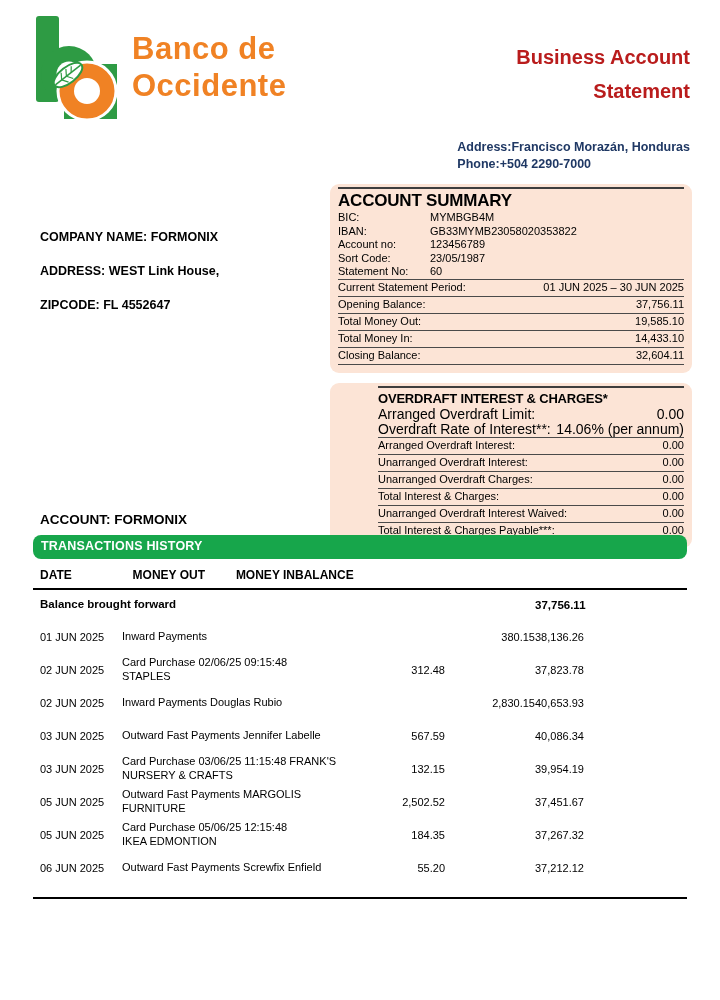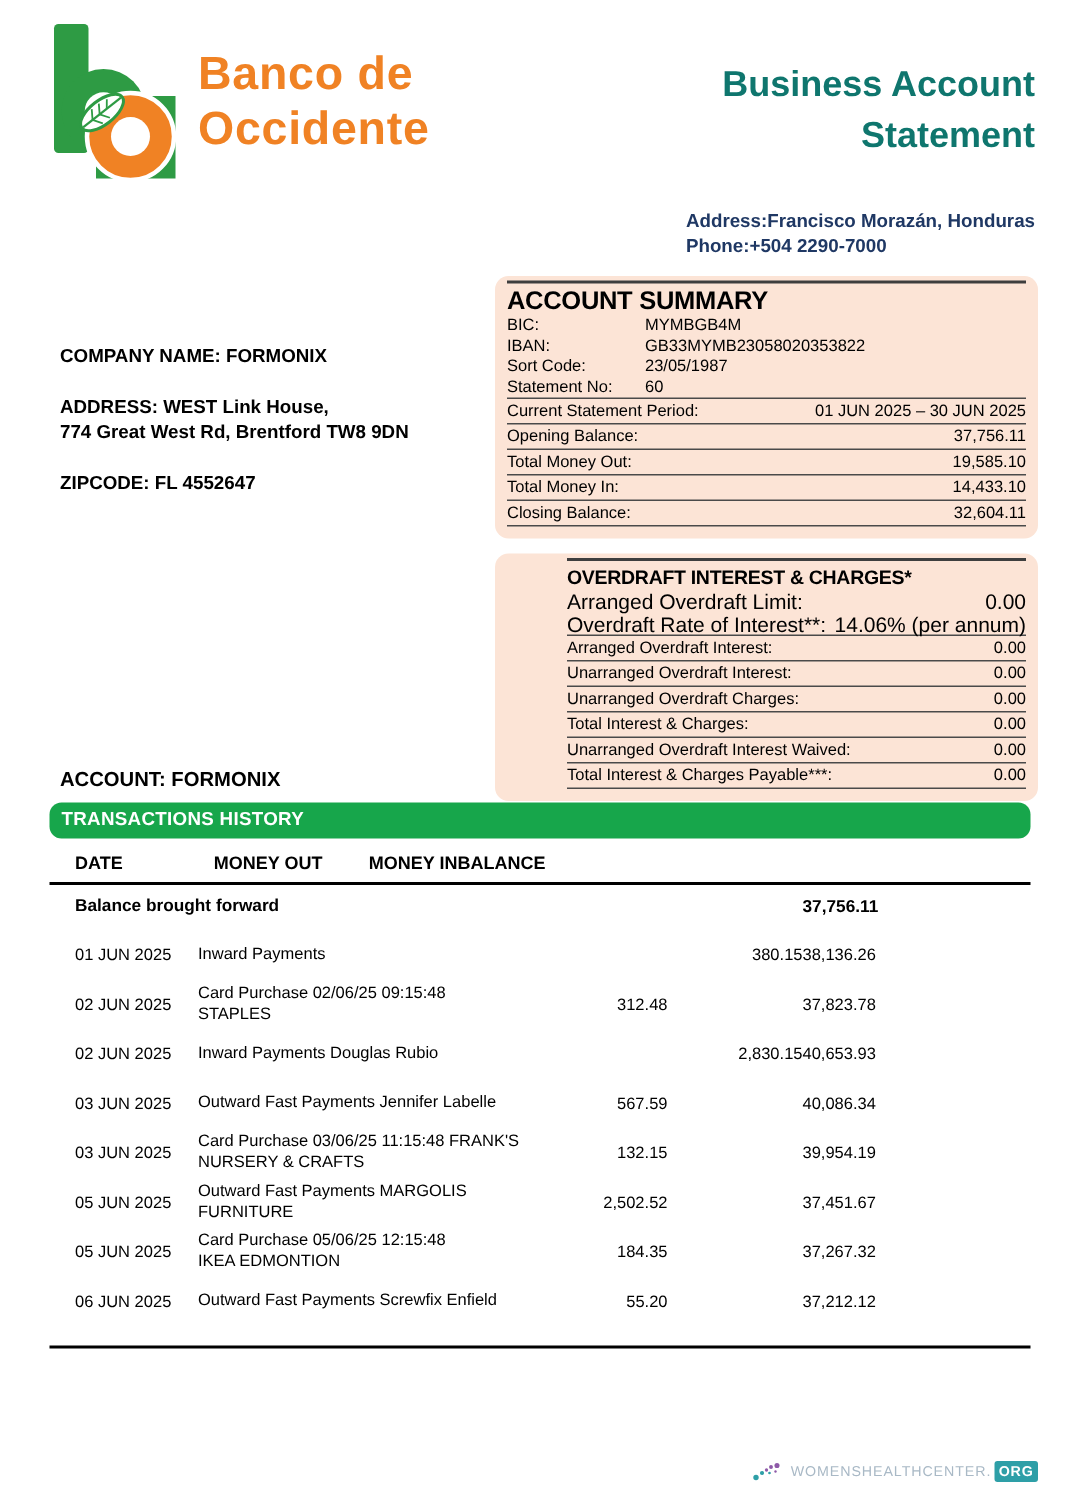--- a/index.html
+++ b/index.html
@@ -11,21 +11,21 @@
   }
   
   .brand { position:absolute; left:30px; top:14px; display:flex; align-items:flex-start; }
   .brand-mark { width:88px; height:110px; flex:0 0 auto; }
   .brand-text {
     margin:16px 0 0 14px; font-weight:bold; font-size:31px; line-height:37px;
     color:#f08224; letter-spacing:0.5px;
   }
   .doc-title {
     position:absolute; right:30px; top:40px; text-align:right;
-    font-weight:bold; font-size:24px; line-height:34px; color:#0f766e;
+    font-weight:bold; font-size:20px; line-height:34px; color:#b91c1c;
   }
   .contact {
     position:absolute; right:30px; top:139px; text-align:left;
     font-weight:bold; font-size:12.5px; line-height:17px; color:#1f3864;
   }
   
   .company { position:absolute; left:40px; top:229px; font-weight:bold; font-size:12.5px; line-height:17px; }
   .company .gap { height:17px; }
   
   .right-col { position:absolute; left:330px; top:184px; width:362px; }
@@ -45,21 +45,21 @@
   
   .tx-section { position:absolute; left:33px; top:512px; width:654px; }
   .account-heading { font-size:13.5px; font-weight:bold; margin:0 0 8px 7px; }
   .green-bar {
     background:#17a64b; border-radius:8px; color:#fff; font-weight:bold;
     font-size:12.5px; line-height:13px; padding:5px 8px 6px; letter-spacing:0.2px;
   }
   .thead { display:flex; font-weight:bold; font-size:12px; padding:9px 6px 6px 7px; border-bottom:2px solid #000; }
   .trow { display:flex; align-items:center; font-size:11px; min-height:33px; padding:2px 6px 2px 7px; }
   .trow.opening { font-weight:bold; font-size:11.5px; min-height:30px; }
-  .col-date { width:82px; flex:0 0 auto;margin-left:10px; }
+  .col-date { width:82px; flex:0 0 auto; }
   .col-desc { flex:1; white-space:pre-line; line-height:13.5px; padding-right:6px; }
   .col-out  { width:83px; flex:0 0 auto; text-align:right; }
   .col-in   { width:90px; flex:0 0 auto; text-align:right; }
   .col-bal  { width:146px; flex:0 0 auto; text-align:left; }
   .table-end { border-bottom:2px solid #000; margin-top:13px; }
   
   .watermark { position:absolute; right:28px; bottom:10px; display:flex; align-items:center; }
   .wm-text { font-size:9.5px; letter-spacing:0.6px; color:#a9b9c6; margin-left:2px; }
   .wm-badge {
     background:#2e9fa7; color:#ffffff; font-size:9.5px; font-weight:bold;
@@ -102,37 +102,40 @@
 
   <div class="contact">
     <div>Address:Francisco Morazán, Honduras</div>
     <div>Phone:+504 2290-7000</div>
   </div>
 
   <div class="company">
     <div>COMPANY NAME: FORMONIX</div>
     <div class="gap"></div>
     <div>ADDRESS: WEST Link House,</div>
-    <div>774 Great West Rd, Brentford TW8 9DN</div>
     <div class="gap"></div>
     <div>ZIPCODE: FL 4552647</div>
   </div>
 
   <div class="right-col">
 
     <div class="box">
       <div class="box-topline"></div>
       <div class="summary-title">ACCOUNT SUMMARY</div>
       <div class="field-row">
         <span class="field-label">BIC:</span>
         <span>MYMBGB4M</span>
       </div>
       <div class="field-row">
         <span class="field-label">IBAN:</span>
         <span>GB33MYMB23058020353822</span>
+      </div>
+      <div class="field-row">
+        <span class="field-label">Account no:</span>
+        <span>123456789</span>
       </div>
       <div class="field-row">
         <span class="field-label">Sort Code:</span>
         <span>23/05/1987</span>
       </div>
       <div class="field-row">
         <span class="field-label">Statement No:</span>
         <span>60</span>
       </div>
       <div class="brow">
@@ -274,27 +277,14 @@
         <span class="col-desc">Outward Fast Payments Screwfix Enfield</span>
         <span class="col-out">55.20</span>
         <span class="col-in"></span>
         <span class="col-bal">37,212.12</span>
       </div>
 
       <div class="table-end"></div>
     </div>
   </div>
 
-  <div class="watermark">
-    <svg width="24" height="18" viewBox="0 0 24 18" xmlns="http://www.w3.org/2000/svg">
-      <circle cx="3" cy="13" r="1.8" fill="#2e9fa7"></circle>
-      <circle cx="7" cy="10" r="1.4" fill="#2e9fa7"></circle>
-      <circle cx="10" cy="8" r="1.1" fill="#8e5aa8"></circle>
-      <circle cx="13" cy="6" r="1.3" fill="#8e5aa8"></circle>
-      <circle cx="17" cy="5" r="1.7" fill="#8e5aa8"></circle>
-      <circle cx="12" cy="10" r="0.9" fill="#2e9fa7"></circle>
-      <circle cx="16" cy="9" r="0.8" fill="#8e5aa8"></circle>
-    </svg>
-    <span class="wm-text">WOMENSHEALTHCENTER.</span>
-    <span class="wm-badge">ORG</span>
-  </div>
 
 </div>
 
 </body></html>

